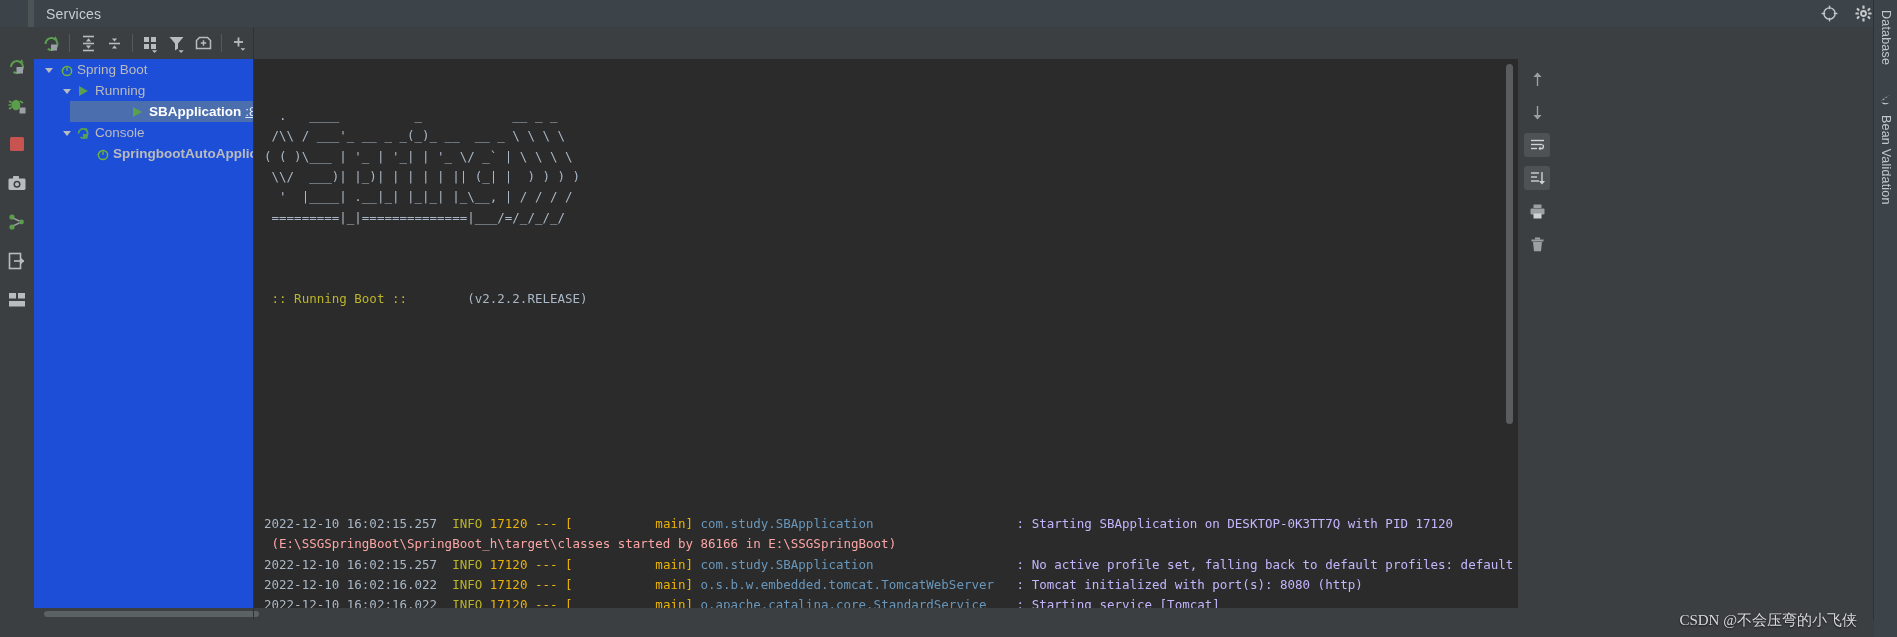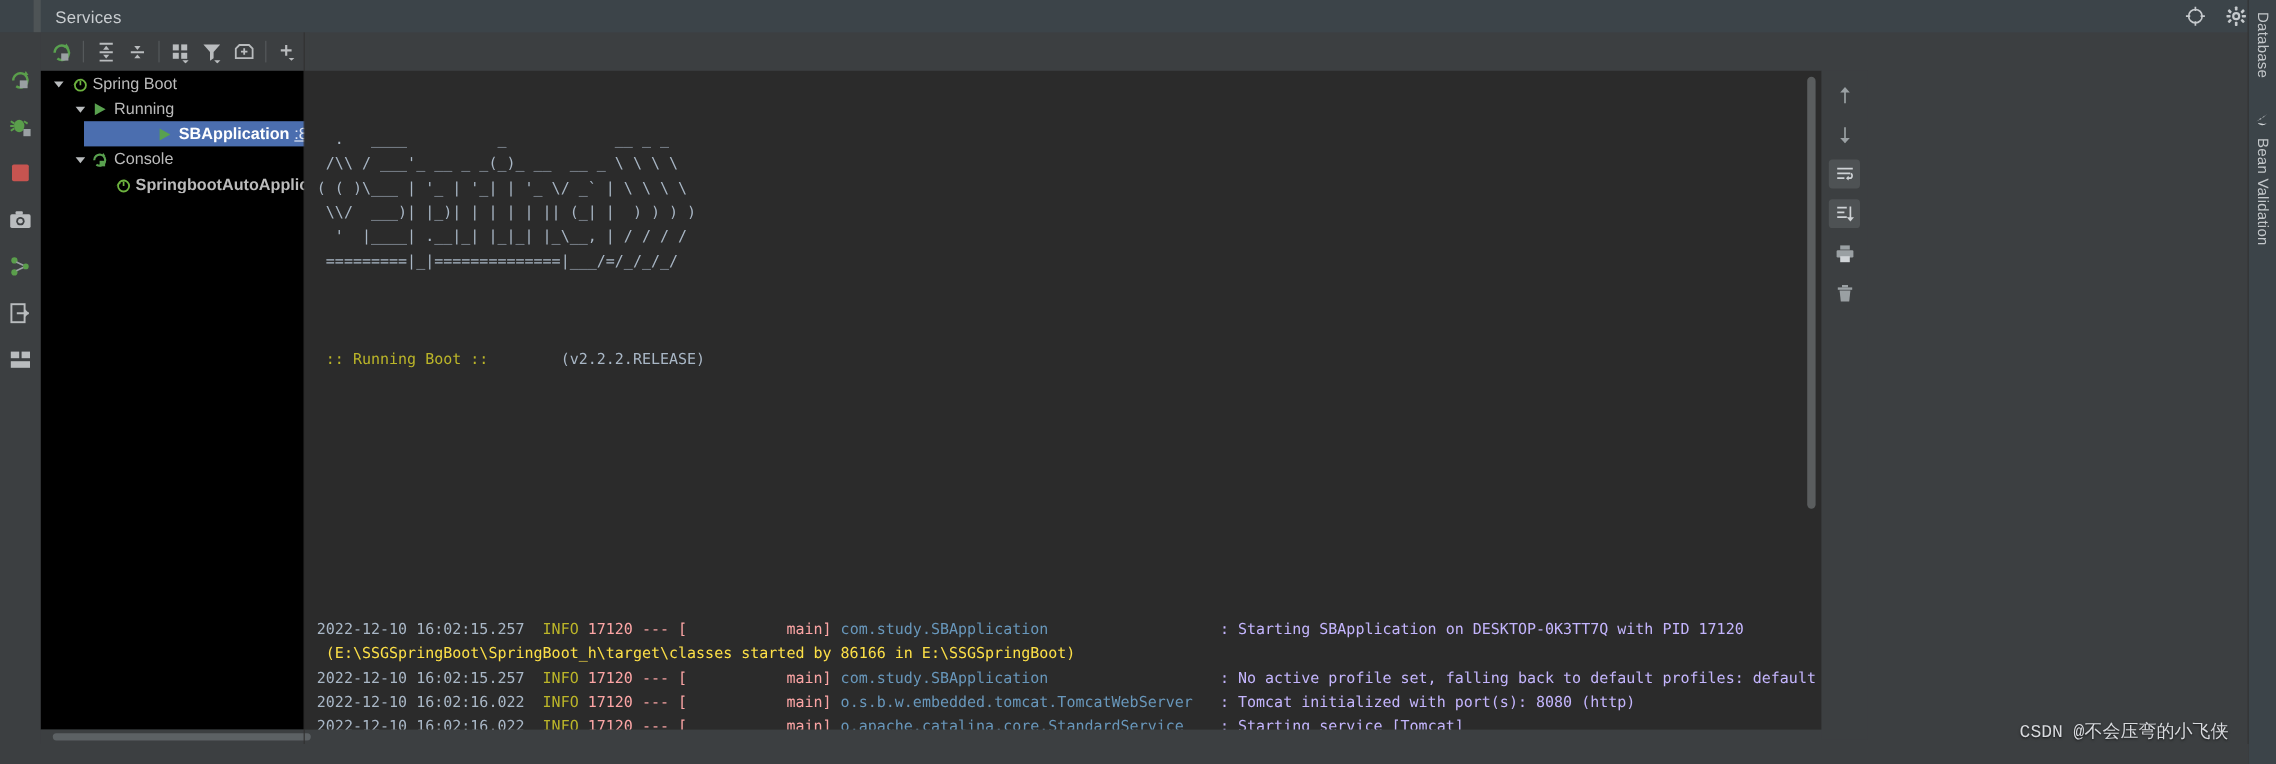--- a/index.html
+++ b/index.html
@@ -42,21 +42,21 @@
     position:absolute;left:34px;top:27px;width:220px;height:32px;
     background:#3c3f41;
     display:flex;align-items:center;gap:0px;padding-left:4px;
   }
   .tool-btn{width:26px;height:26px;display:flex;align-items:center;justify-content:center;position:relative;}
   .tool-sep{width:1px;height:18px;background:#55595b;margin:0 5px;}
 
   
   .treepanel{
     position:absolute;left:34px;top:59px;width:220px;height:549px;
-    background:#000000;overflow:hidden;
+    background:#1d4ed8;overflow:hidden;
   }
   .tree-row{
     height:21px;display:flex;align-items:center;white-space:nowrap;
     font-size:13.5px;color:#bbbbbb;position:relative;
   }
   .tree-row.selected{background:#4b6eaf;color:#ffffff;width:220px;}
   .tw{width:14px;height:21px;display:flex;align-items:center;justify-content:center;flex:none;}
   .tw svg{display:block;}
   .ticon{width:18px;height:21px;display:flex;align-items:center;justify-content:center;flex:none;margin-right:3px;}
   .tlabel{overflow:hidden;}
@@ -101,24 +101,24 @@
     color:#a9b7c6;
   }
   .banner{color:#a9b7c6;white-space:pre;display:block;}
   .bannerline{height:20.4px;}
   .sb-line{height:20.4px;}
   .sb-name{color:#bbb529;}
   .sb-ver{color:#a9b7c6;}
   .logrow{height:20.4px;white-space:pre;}
   .c-ts{color:#a9b7c6;}
   .c-level{color:#bbb529;}
-  .c-pid{color:#fca5a5;}
+  .c-pid{color:#eab308;}
   .c-logger{color:#6897bb;}
   .c-msg{color:#c4b5fd;}
-  .c-plain{color:#fde047;}
+  .c-plain{color:#fca5a5;}
 
   
   .cscroll{
     position:absolute;left:1505px;top:64px;width:9px;height:544px;
   }
   .cscroll .thumb{position:absolute;left:1px;top:0px;width:7px;height:360px;background:#5a5d5e;border-radius:4px;}
 
   
   .gutter{
     position:absolute;left:1518px;top:59px;width:38px;height:549px;
@@ -143,22 +143,22 @@
   .rtab .ricon{margin-bottom:5px;}
 
   
   .rsep{position:absolute;left:1873px;top:0;width:1px;height:637px;background:#323232;}
 
   
   .bottombar{
     position:absolute;left:0;top:620px;width:1874px;height:17px;background:#3c3f41;
   }
   .watermark{
-    position:absolute;right:40px;bottom:18px;color:#d8dade;font-size:15px;
-    font-family:Liberation Mono, monospace;
+    position:absolute;right:40px;bottom:7px;color:#d8dade;font-size:15px;
+    font-family:Liberation Serif, serif;
     text-shadow:0 1px 2px rgba(0,0,0,.7);
   }
   .leftrail-bottom{
     position:absolute;left:0;top:400px;width:5px;height:237px;background:#3c3f41;
   }
 </style>
 </head>
 <body>
 
 <div class="root">

